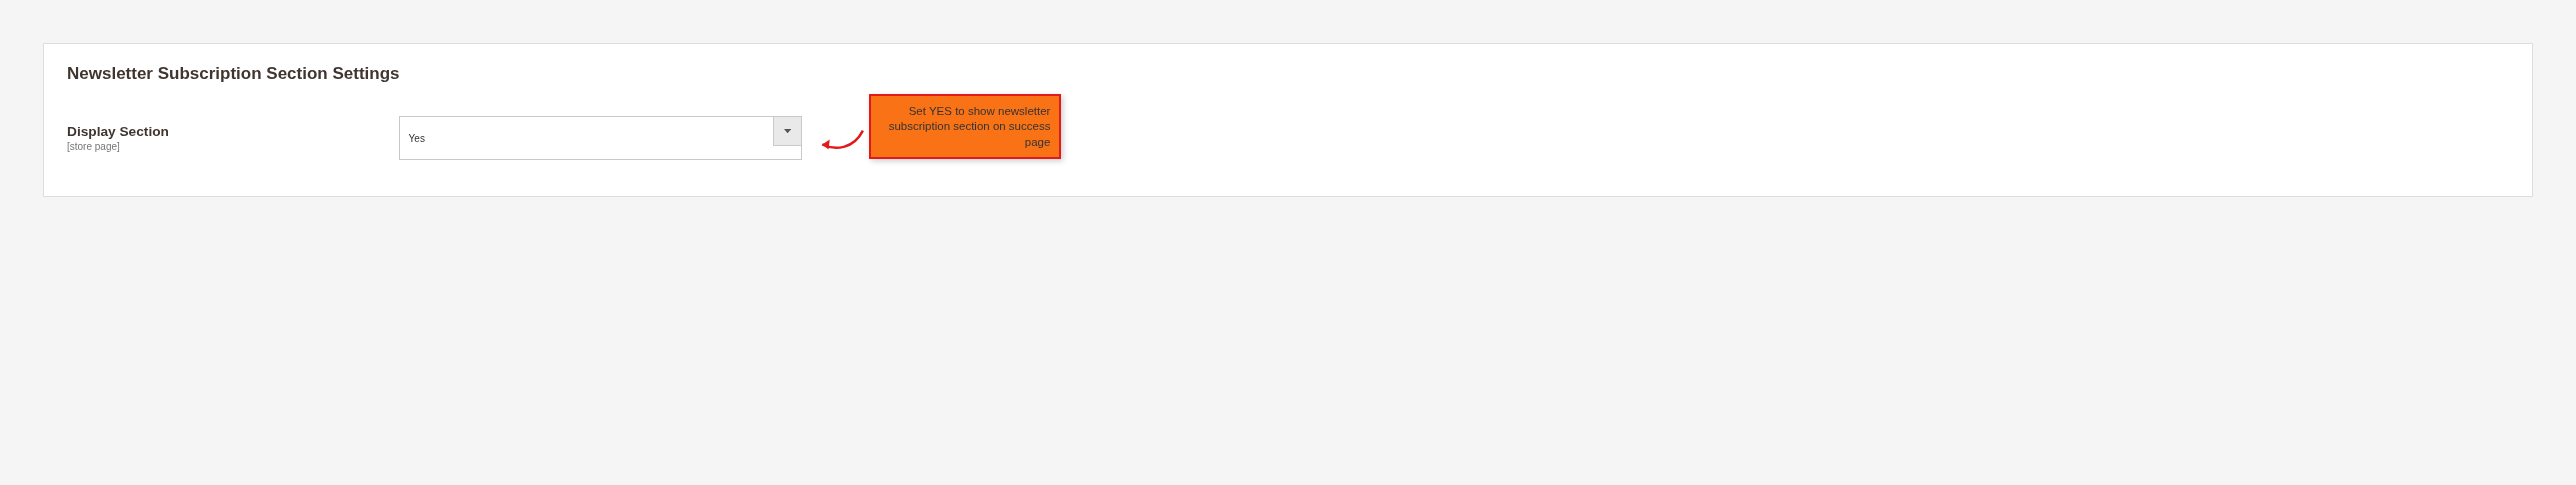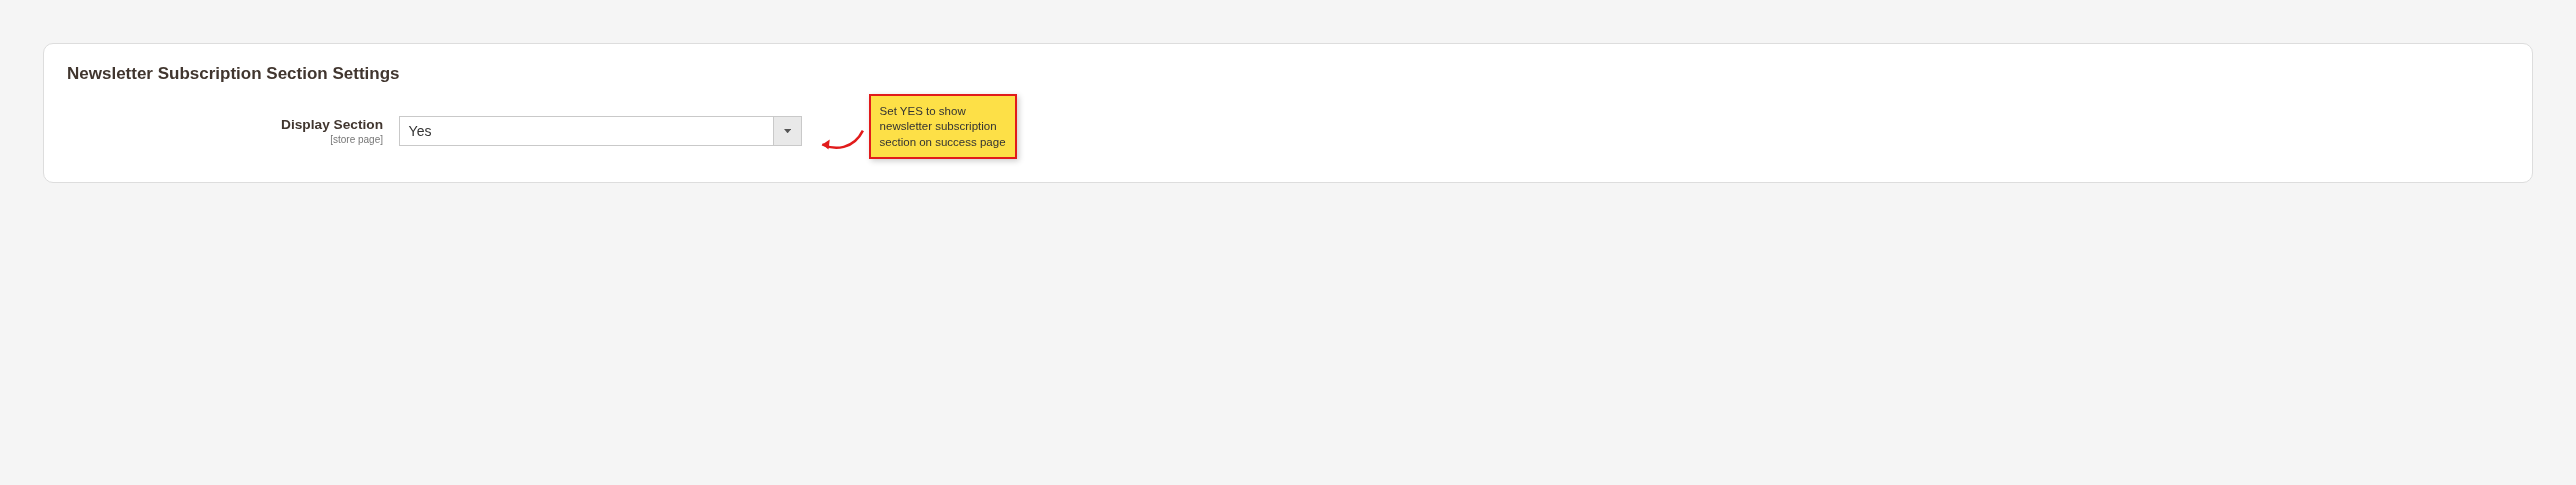--- a/index.html
+++ b/index.html
@@ -4,65 +4,64 @@
   <style>
     * { box-sizing: border-box; margin: 0; padding: 0; }
     body {
       font-family: 'Helvetica Neue', Helvetica, Arial, sans-serif;
       background: #f5f5f5;
       padding: 43px 43px 86px;
     }
     .panel {
       background: #fff;
       border: 0.7px solid #ddd;
-      border-radius: 10px;
+      border-radius: 1px;
       padding: 20px 23px 36px;
       position: relative;
     }
     .panel-title {
       font-size: 17px;
       color: #41362f;
       font-weight: 600;
       margin-bottom: 32px;
     }
     .form-row {
       display: flex;
       align-items: center;
       gap: 16px;
       position: relative;
     }
     .label-col {
       flex: 0 0 316px;
-      text-align: right;
     }
     .field-label {
       font-size: 13.7px;
       color: #41362f;
       font-weight: 600;
       display: block;
     }
     .scope-label {
       font-size: 10px;
       color: #777;
       display: block;
       margin-top: 1.4px;
     }
     .select-wrap {
       position: relative;
       flex: 0 0 403px;
     }
     .select-display {
       width: 100%;
-      height: 30px;
+      height: 44px;
       border: 0.7px solid #c9c9c9;
       background: #fff;
       display: flex;
       align-items: center;
       padding: 0 8.6px;
-      font-size: 14px;
+      font-size: 10px;
       color: #333;
     }
     .select-caret {
       position: absolute;
       right: 0;
       top: 0;
       width: 29px;
       height: 30px;
       background: #e9e9e9;
       border: 0.7px solid #c9c9c9;
@@ -76,25 +75,25 @@
       left: 749px;
       top: 5.8px;
       width: 50px;
       height: 36px;
       pointer-events: none;
     }
     .annotation-box {
       position: absolute;
       left: 802px;
       top: -21.6px;
-      width: 148px;
+      width: 192px;
       border: 2.2px solid #e11b1b;
-      background: #fde047;
+      background: #f97316;
       padding: 7.2px 8.6px;
-      text-align: left;
+      text-align: right;
       font-size: 11.5px;
       line-height: 1.35;
       color: #333;
       box-shadow: 2.2px 2.2px 5.8px rgba(0,0,0,0.2);
     }
   </style>
 </head>
 <body>
 
 <div class="panel">

